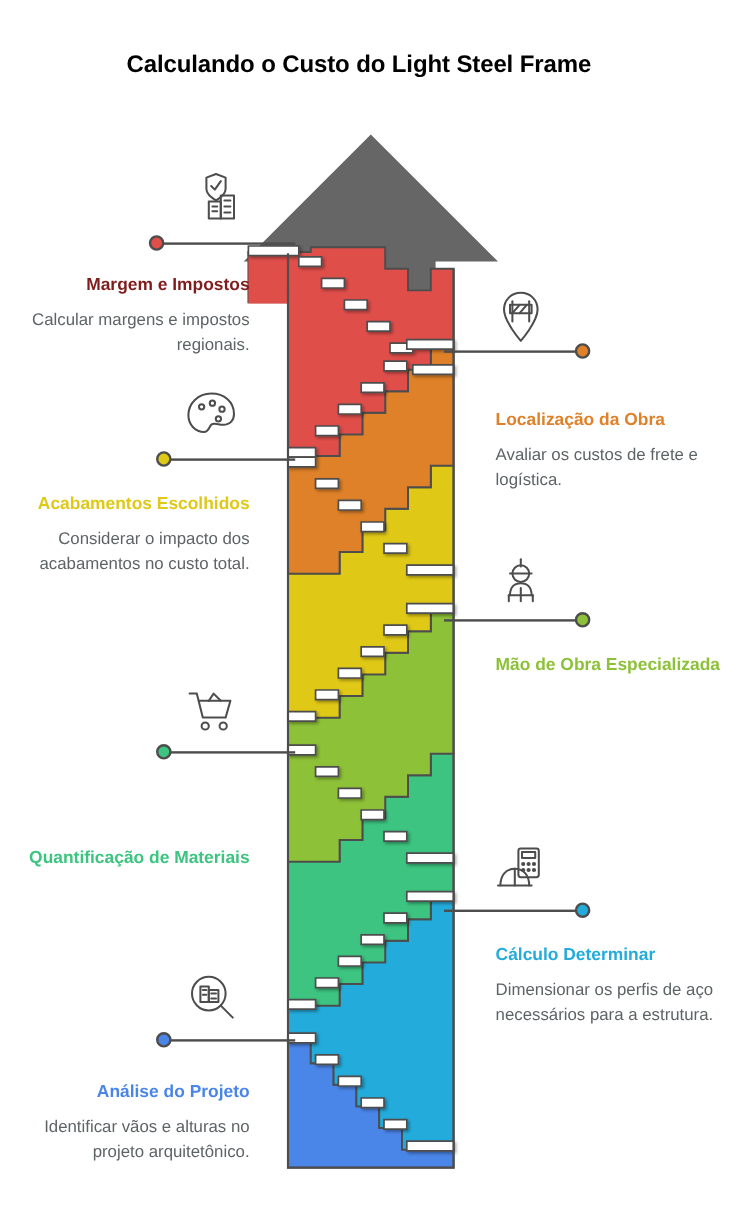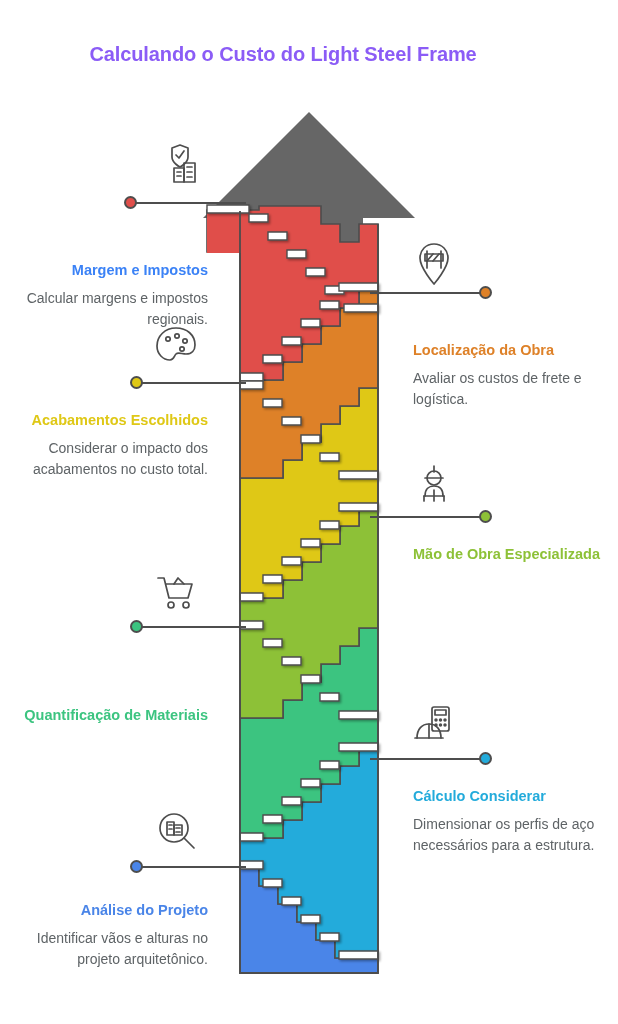--- a/index.html
+++ b/index.html
@@ -12,26 +12,26 @@
     height: 1024px;
     position: relative;
     overflow: hidden;
     font-family: "Liberation Sans", sans-serif;
     -webkit-font-smoothing: antialiased;
   }
 
   #page-title {
     position: absolute;
     top: 43px;
-    left: 0;
+    left: 16px;
     width: 566px;
     text-align: center;
     font-size: 20px;
     font-weight: bold;
-    color: #8b5cf6;
+    color: #000000;
     letter-spacing: -0.1px;
   }
 
   
   #stair-graphic {
     position: absolute;
     left: 0;
     top: 0;
     width: 618px;
     height: 1024px;
@@ -219,21 +219,21 @@
     <rect x="19" y="28" width="10" height="14"></rect>
     <rect x="29" y="23" width="11" height="19"></rect>
     <line x1="22" y1="32" x2="26" y2="32"></line>
     <line x1="22" y1="36" x2="26" y2="36"></line>
     <line x1="32" y1="27" x2="37" y2="27"></line>
     <line x1="32" y1="32" x2="37" y2="32"></line>
     <line x1="32" y1="37" x2="37" y2="37"></line>
   </svg>
 </div>
 <div class="step left" style="left:3px; top:228px;">
-  <div class="step-title" style="color:#3b82f6;margin-top:32px;">Margem e Impostos</div>
+  <div class="step-title" style="color:#7f1d1d;">Margem e Impostos</div>
   <div class="step-desc">Calcular margens e impostos regionais.</div>
 </div>
 
 <div class="connector" style="left:370px; top:292px; width:110px;"></div>
 <div class="dot" style="left:479px; top:286px; background:#DE8128;"></div>
 <div class="step-icon" style="left:408px; top:238px;">
   <svg viewBox="0 0 52 52" fill="none" stroke="currentColor" stroke-width="1.7" stroke-linecap="round" stroke-linejoin="round">
     <path d="M26 6 C18 6 12 12 12 20 C12 30 26 46 26 46 C26 46 40 30 40 20 C40 12 34 6 26 6 Z"></path>
     <rect x="17" y="16" width="18" height="7"></rect>
     <line x1="19" y1="23" x2="25" y2="16"></line>
@@ -307,21 +307,21 @@
     <circle cx="37" cy="20" r="0.9" fill="currentColor"></circle>
     <circle cx="28" cy="25" r="0.9" fill="currentColor"></circle>
     <circle cx="32.5" cy="25" r="0.9" fill="currentColor"></circle>
     <circle cx="37" cy="25" r="0.9" fill="currentColor"></circle>
     <path d="M9 38 C9 29 14 24 21 24 C28 24 33 29 33 38"></path>
     <line x1="7" y1="38" x2="35" y2="38"></line>
     <line x1="21" y1="24" x2="21" y2="38"></line>
   </svg>
 </div>
 <div class="step right" style="left:413px; top:786px;">
-  <div class="step-title" style="color:#23ABDB;">Cálculo Considerar</div>
+  <div class="step-title" style="color:#23ABDB;">Cálculo Determinar</div>
   <div class="step-desc">Dimensionar os perfis de aço necessários para a estrutura.</div>
 </div>
 
 <div class="connector" style="left:142px; top:866px; width:104px;"></div>
 <div class="dot" style="left:130px; top:860px; background:#4A85E8;"></div>
 <div class="step-icon" style="left:150px; top:806px;">
   <svg viewBox="0 0 52 52" fill="none" stroke="currentColor" stroke-width="1.7" stroke-linecap="round" stroke-linejoin="round">
     <circle cx="24" cy="22" r="14"></circle>
     <line x1="34" y1="32" x2="44" y2="42"></line>
     <rect x="17" y="16" width="7" height="13"></rect>

